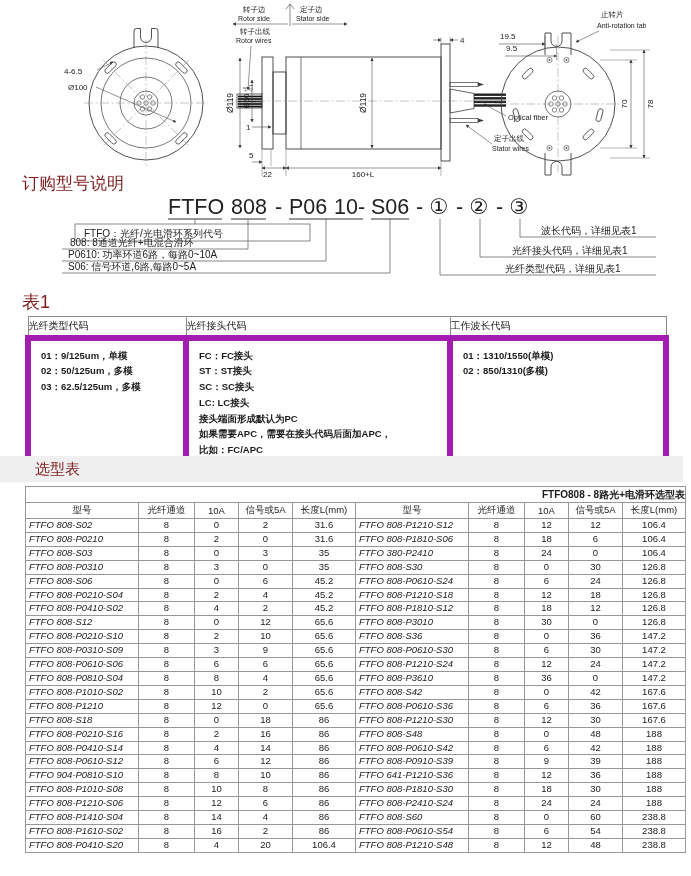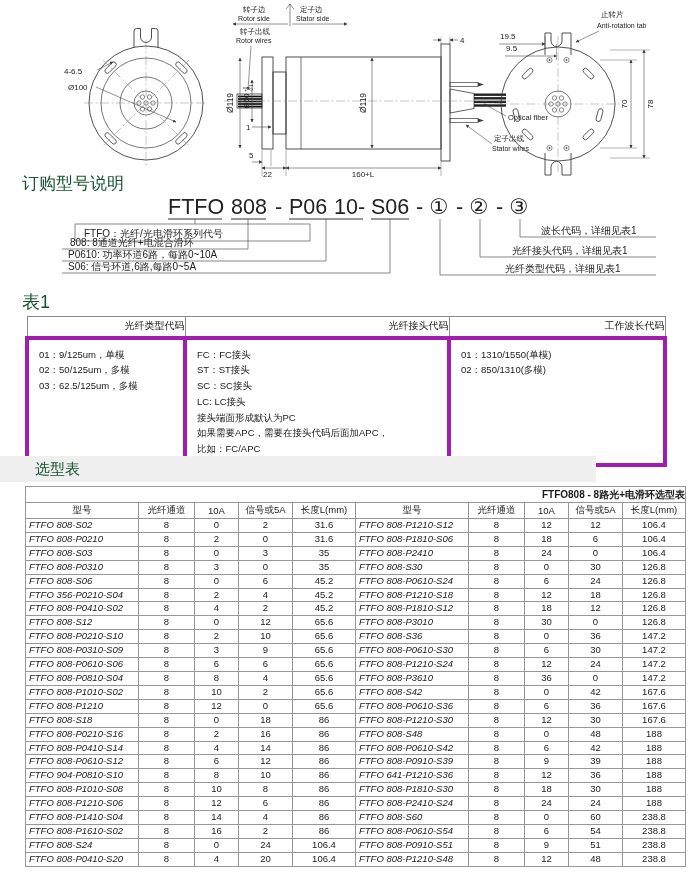--- a/index.html
+++ b/index.html
@@ -2,35 +2,35 @@
 <html><head>
 <meta charset="utf-8">
 <style>
   * { margin:0; padding:0; box-sizing:border-box; }
   html,body { background:#fff; }
   body {
     width:691px; height:876px; position:relative; overflow:hidden;
     font-family:"Liberation Sans","DejaVu Sans",sans-serif; color:#1a1a1a;
   }
   .abs { position:absolute; }
-  .sec-head { color:#14532d; }
+  .sec-head { color:#7f1d1d; }
   #h-order { top:172px; left:22px; font-size:17px; }
   #h-table1 { top:290px; left:22px; font-size:18px; }
-  #band { top:456px; left:0; width:596px; height:26px; background:#efefef; }
+  #band { top:456px; left:0; width:683px; height:26px; background:#efefef; }
   #h-sel { left:35px; font-size:15px; line-height:26px; }
 
   svg text { stroke:none; fill:#222; font-family:"Liberation Sans","DejaVu Sans",sans-serif; }
   svg .cjk { font-size:7.5px; }
   svg .dim { font-size:8px; }
 
   
   #table1 { top:316px; left:25px; width:638px; border-collapse:collapse; table-layout:fixed; }
-  #table1 th { border:1px solid #8a8a8a; height:21px; font-size:10px; font-weight:normal; text-align:right; }
-  #table1 td { border:4px solid #a21caf; vertical-align:top; font-size:9.5px; line-height:15.8px;
-               padding:7px 6px 6px 10px; height:118px; }
+  #table1 th { border:1px solid #8a8a8a; height:21px; font-size:10px; font-weight:normal; text-align:left; }
+  #table1 td { border:6px solid #a21caf; vertical-align:top; font-size:9.5px; line-height:15.8px;
+               padding:7px 6px 6px 10px; height:118px;font-weight:bold; }
 
   
   #sel { top:486px; left:25px; width:660px; border-collapse:collapse; table-layout:fixed;
          font-size:9.5px; border:1.5px solid #7a7a7a; }
   #sel th, #sel td { border:1px solid #979797; overflow:hidden; white-space:nowrap; }
   #sel tr.title th { height:16px; font-size:10px; font-weight:bold; text-align:right; }
   #sel tr.head th { height:16px; font-weight:normal; text-align:center; }
   #sel td { height:12.9px; line-height:12.9px; text-align:center; padding:0; }
   #sel td.c-model { text-align:left; padding-left:3px;font-style:italic; }
 </style>
@@ -364,21 +364,21 @@
         <td class="c-num">18</td>
         <td class="c-num">6</td>
         <td class="c-num">106.4</td>
       </tr>
       <tr>
         <td class="c-model">FTFO 808-S03</td>
         <td class="c-num">8</td>
         <td class="c-num">0</td>
         <td class="c-num">3</td>
         <td class="c-num">35</td>
-        <td class="c-model">FTFO 808-P2410</td>
+        <td class="c-model">FTFO 380-P2410</td>
         <td class="c-num">8</td>
         <td class="c-num">24</td>
         <td class="c-num">0</td>
         <td class="c-num">106.4</td>
       </tr>
       <tr>
         <td class="c-model">FTFO 808-P0310</td>
         <td class="c-num">8</td>
         <td class="c-num">3</td>
         <td class="c-num">0</td>
@@ -395,21 +395,21 @@
         <td class="c-num">0</td>
         <td class="c-num">6</td>
         <td class="c-num">45.2</td>
         <td class="c-model">FTFO 808-P0610-S24</td>
         <td class="c-num">8</td>
         <td class="c-num">6</td>
         <td class="c-num">24</td>
         <td class="c-num">126.8</td>
       </tr>
       <tr>
-        <td class="c-model">FTFO 356-P0210-S04</td>
+        <td class="c-model">FTFO 808-P0210-S04</td>
         <td class="c-num">8</td>
         <td class="c-num">2</td>
         <td class="c-num">4</td>
         <td class="c-num">45.2</td>
         <td class="c-model">FTFO 808-P1210-S18</td>
         <td class="c-num">8</td>
         <td class="c-num">12</td>
         <td class="c-num">18</td>
         <td class="c-num">126.8</td>
       </tr>
@@ -611,32 +611,20 @@
         <td class="c-num">16</td>
         <td class="c-num">2</td>
         <td class="c-num">86</td>
         <td class="c-model">FTFO 808-P0610-S54</td>
         <td class="c-num">8</td>
         <td class="c-num">6</td>
         <td class="c-num">54</td>
         <td class="c-num">238.8</td>
       </tr>
       <tr>
-        <td class="c-model">FTFO 808-S24</td>
-        <td class="c-num">8</td>
-        <td class="c-num">0</td>
-        <td class="c-num">24</td>
-        <td class="c-num">106.4</td>
-        <td class="c-model">FTFO 808-P0910-S51</td>
-        <td class="c-num">8</td>
-        <td class="c-num">9</td>
-        <td class="c-num">51</td>
-        <td class="c-num">238.8</td>
-      </tr>
-      <tr>
         <td class="c-model">FTFO 808-P0410-S20</td>
         <td class="c-num">8</td>
         <td class="c-num">4</td>
         <td class="c-num">20</td>
         <td class="c-num">106.4</td>
         <td class="c-model">FTFO 808-P1210-S48</td>
         <td class="c-num">8</td>
         <td class="c-num">12</td>
         <td class="c-num">48</td>
         <td class="c-num">238.8</td>

